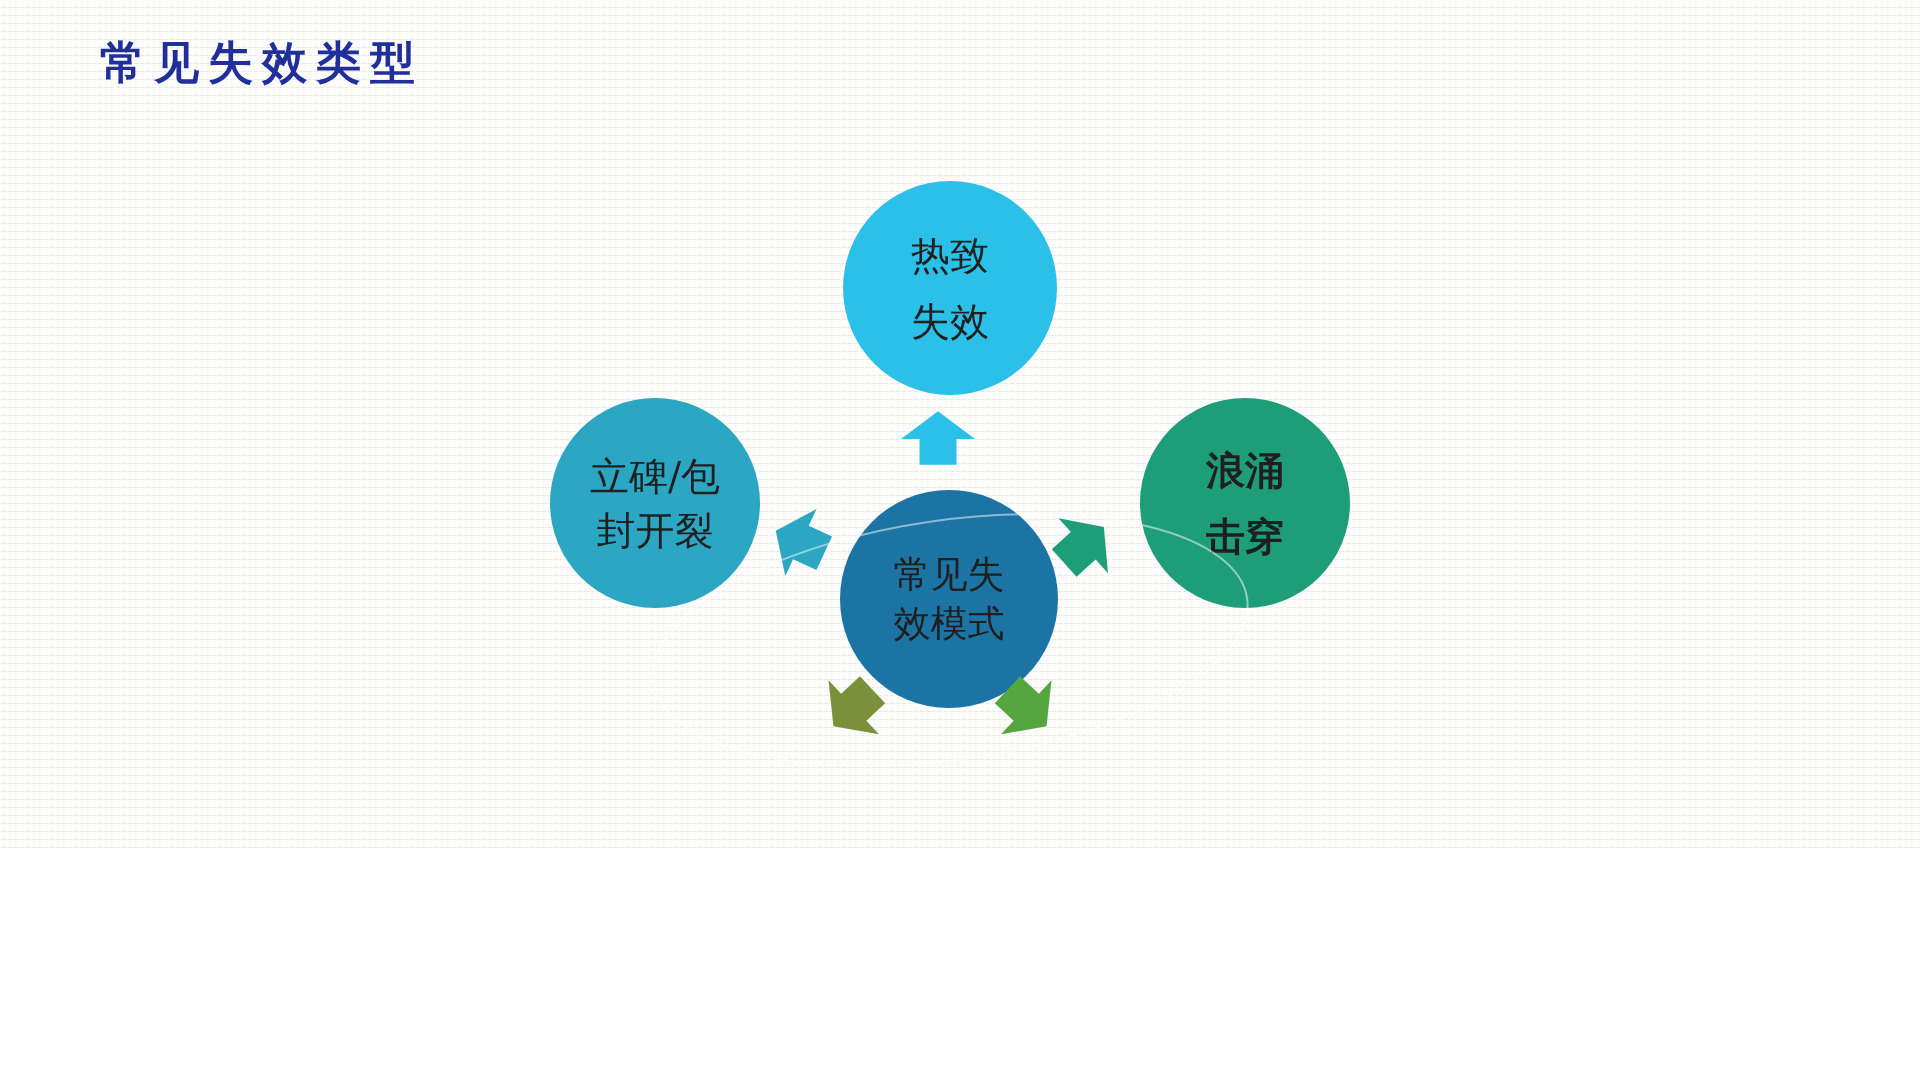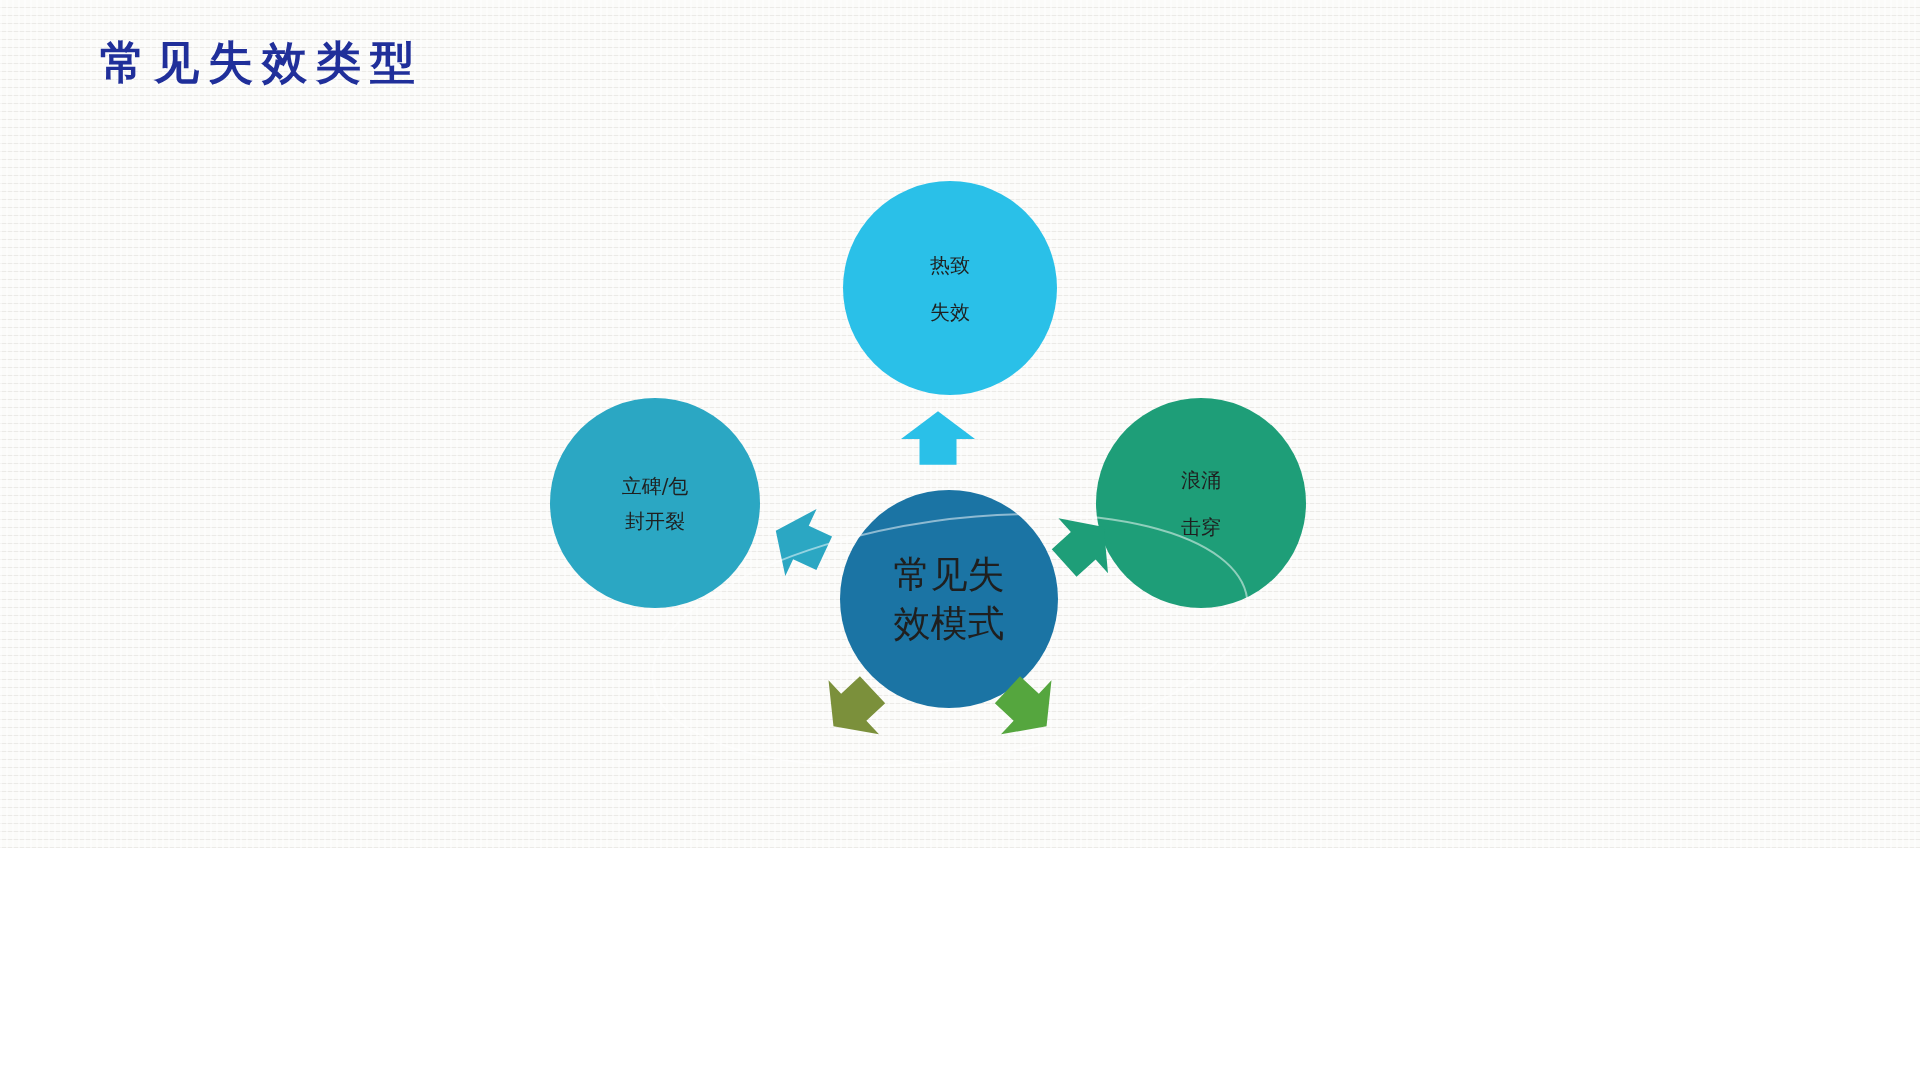--- a/index.html
+++ b/index.html
@@ -32,33 +32,33 @@
     position: absolute;
     border-radius: 50%;
     display: flex;
     flex-direction: column;
     align-items: center;
     justify-content: center;
     text-align: center;
     z-index: 1;
   }
   .node .line {
-    font-size: 20px;
+    font-size: 39px;
     line-height: 1;
     color: #1f1f1f;
   }
   .node .line + .line { margin-top: 15px; }
   .node.loose .line + .line { margin-top: 27px; }
 
   .node-center { left: 840px; top: 490px; width: 218px; height: 218px; }
   .node-center .line { font-size: 37px; }
   .node-center .line + .line { margin-top: 12px; }
 
   .node-top         { left: 843px;  top: 181px; width: 214px; height: 214px; }
-  .node-upper-right { left: 1096px; top: 398px; width: 210px; height: 210px; }
+  .node-upper-right { left: 1140px; top: 398px; width: 210px; height: 210px; font-weight: bold; }
   .node-lower-right { left: 1026px; top: 743px; width: 216px; height: 216px; }
   .node-lower-left  { left: 659px;  top: 743px; width: 216px; height: 216px; }
   .node-upper-left  { left: 550px;  top: 398px; width: 210px; height: 210px; }
 
   
   .arrow {
     position: absolute;
     width: 74px;
     height: 54px;
     margin-left: -37px;

